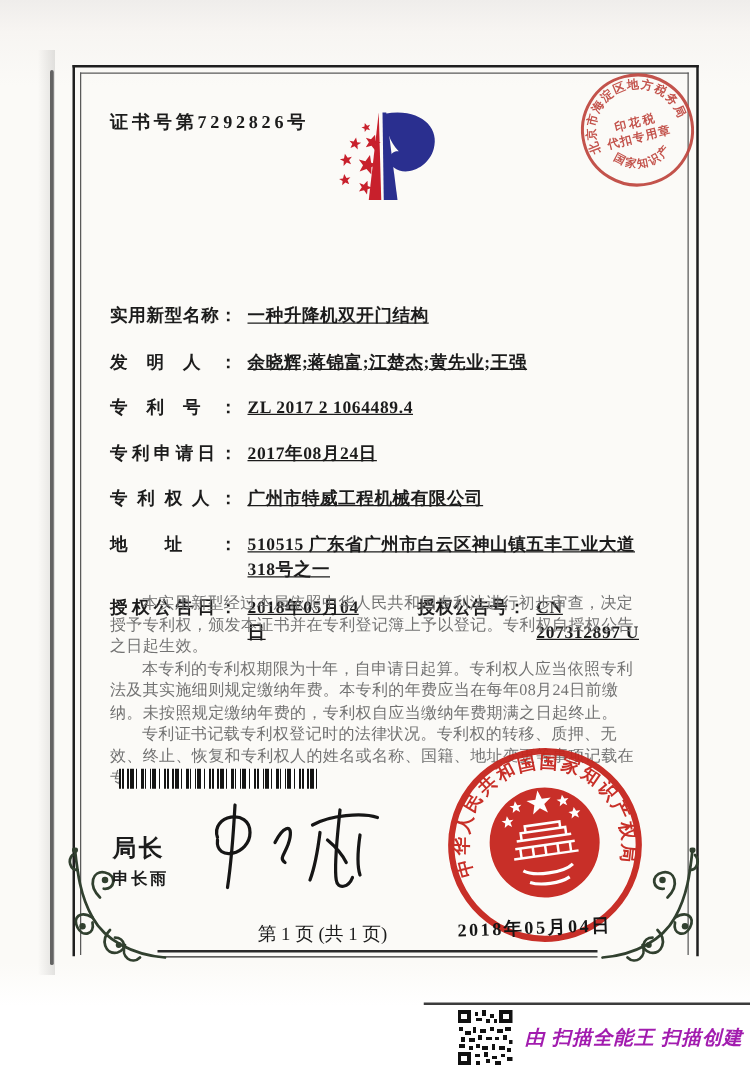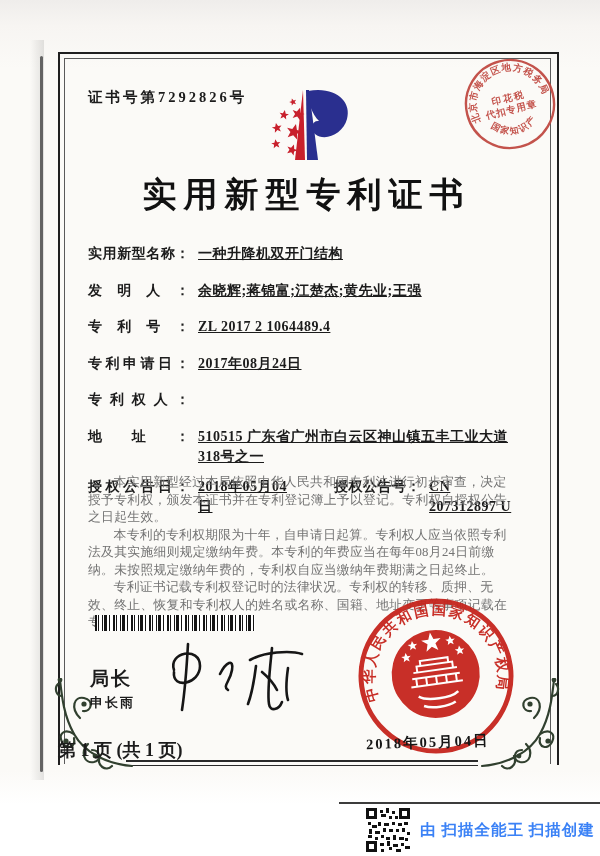--- a/index.html
+++ b/index.html
@@ -39,30 +39,30 @@
   .bodytext{position:absolute;left:88px;top:474px;width:428px;font-size:12.8px;line-height:17.5px;
     color:#737373;font-weight:400;}
   .bodytext p{margin:0;text-indent:2em;letter-spacing:.3px;}
   
   .barcode{position:absolute;left:95px;top:615px;width:160px;height:16px;
     background:repeating-linear-gradient(90deg,#141414 0 2px,#fff 2px 3px,#141414 3px 4px,#fff 4px 7px,#141414 7px 8px,#fff 8px 9px,#141414 9px 12px,#fff 12px 14px,#141414 14px 15px,#fff 15px 18px);}
   
   .sig-title{position:absolute;left:90px;top:666px;font-size:19px;font-weight:bold;letter-spacing:2px;}
   .sig-name{position:absolute;left:90px;top:694px;font-size:13px;font-weight:bold;letter-spacing:2px;}
   .sig-hand{position:absolute;left:158px;top:640px;width:180px;height:80px;}
-  .page-footer{position:absolute;left:58px;top:738px;width:400px;font-size:18px;font-weight:700;}
+  .page-footer{position:absolute;left:58px;top:738px;width:400px;text-align:center;font-size:15px;font-weight:400;}
   
   .stamp-tax{position:absolute;left:462px;top:56px;width:96px;height:96px;transform:rotate(-14deg);opacity:.92;}
   .seal-main{position:absolute;left:356px;top:596px;width:160px;height:160px;transform:rotate(-8deg);opacity:.95;}
   .seal-date{position:absolute;left:366px;top:733px;font-size:14.5px;font-weight:bold;color:#161616;
     letter-spacing:2px;transform:rotate(-2deg);white-space:nowrap;}
   
   .footer-rule{position:absolute;left:339px;top:802px;width:261px;height:0;border-top:2px solid #3c3c3c;}
   .qr{position:absolute;left:366px;top:808px;width:44px;height:44px;}
-  .scan-note{position:absolute;left:420px;top:820px;font-size:15.5px;font-weight:600;color:#3b82f6;letter-spacing:1px;white-space:nowrap;}
+  .scan-note{position:absolute;left:420px;top:820px;font-size:15.5px;font-weight:600;color:#a21caf;letter-spacing:1px;white-space:nowrap;font-style:italic;}
 </style>
 </head>
 <body>
 
 <div class="stage">
 
   <div class="scan-shadow"></div>
   <div class="scan-edge"></div>
 
   <div class="frame-outer"></div>
@@ -117,21 +117,20 @@
       <use href="#star" transform="translate(30,58) scale(0.48) rotate(-8)"></use>
       <use href="#star" transform="translate(46,64) scale(0.58) rotate(20)"></use>
       <polygon points="57,4 49,74 59,74"></polygon>
     </g>
     <g fill="#2a2f8f">
       <polygon points="60,4 63,4 72,74 61,74"></polygon>
       <path d="M62,5 C90,0 106,16 101,33 C97,48 79,56 69,48 C63,43 66,34 73,35 C66,28 62,17 62,5 Z"></path>
     </g>
   </svg>
 
-  <div class="title">实用新型专利证书</div>
 
   <svg class="stamp-tax" viewBox="0 0 96 96">
     <circle cx="48" cy="48" r="44" fill="none" stroke="#bf453e" stroke-width="2.4"></circle>
     <path id="taxTop" d="M16 60 A34 34 0 1 1 80 60" fill="none"></path>
     <path id="taxBot" d="M23 65 A31 31 0 0 0 73 65" fill="none"></path>
     <text font-size="9.5" fill="#bf453e" font-weight="bold" letter-spacing="1">
       <textPath href="#taxTop" startOffset="2">北京市海淀区地方税务局</textPath>
     </text>
     <text font-size="9" fill="#bf453e" font-weight="bold" letter-spacing="1.5">
       <textPath href="#taxBot" startOffset="1">国家知识产权局</textPath>
@@ -152,20 +151,21 @@
     <div class="frow">
       <span class="flabel">专利号：</span>
       <span class="fvalue">ZL 2017 2 1064489.4</span>
     </div>
     <div class="frow">
       <span class="flabel">专利申请日：</span>
       <span class="fvalue">2017年08月24日</span>
     </div>
     <div class="frow">
       <span class="flabel">专利权人：</span>
+      <span class="fvalue">广州市特威工程机械有限公司</span>
     </div>
     <div class="frow addr">
       <span class="flabel">地址：</span>
       <span class="fvalue" style="width:320px">510515 广东省广州市白云区神山镇五丰工业大道318号之一</span>
     </div>
     <div class="frow grant">
       <span class="flabel">授权公告日：</span>
       <span class="fvalue">2018年05月04日</span>
       <span class="pair2">
         <span class="flabel2">授权公告号：</span>

